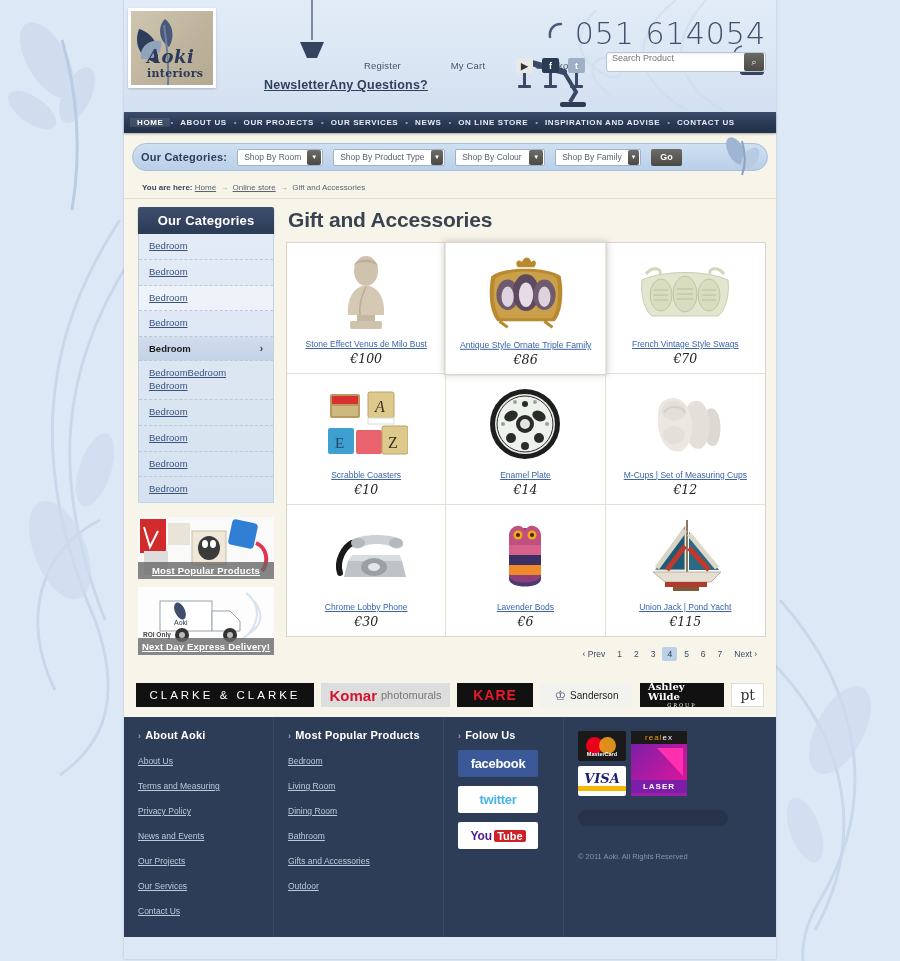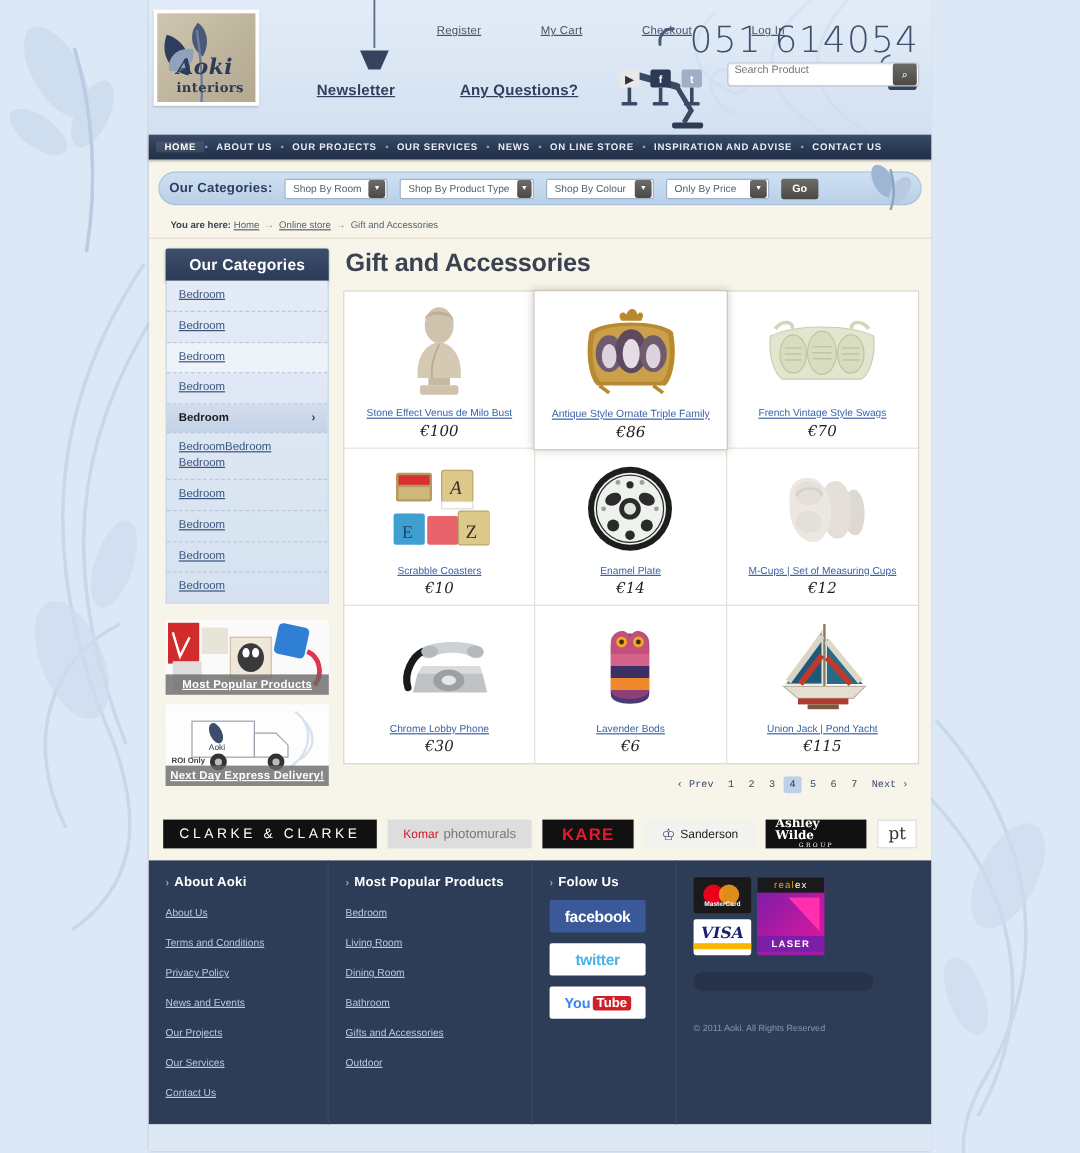--- a/index.html
+++ b/index.html
@@ -46,25 +46,26 @@
     position: absolute; left: 16px; bottom: 6px;
     color: #2b3a57; font-weight: bold;
     font-family: "DejaVu Serif", serif;
     line-height: 1;
   }
   .logo-text .big { display: block; font-size: 18px; font-style: italic; letter-spacing: .5px; }
   .logo-text .small { display: block; font-size: 11px; margin-top: 2px; letter-spacing: .3px; }
 
   .toplinks { position: absolute; left: 240px; top: 20px; width: 290px; display: flex; justify-content: space-between; }
   .toplinks a {
-    font-size: 9.5px; color: #44536b; text-decoration: underline;
+    font-size: 9.5px; color: #44536b; 
     letter-spacing: .2px;
-  }
-
-  .midlinks { position: absolute; left: 140px; top: 68px; width: 330px; display: flex; gap: 54px; }
+    margin-top: 40px;
+  }
+
+  .midlinks { position: absolute; left: 140px; top: 78px; width: 330px; display: flex; }
   .midlinks a {
     font-size: 12.5px; color: #2f3f5c; font-weight: bold;
     text-decoration: underline; letter-spacing: .2px;
   }
 
   .phone-row { position: absolute; right: 10px; top: 16px; display: flex; align-items: center; gap: 8px; }
   .phone-num {
     font-size: 30px; color: #40506c; letter-spacing: 1px;
     font-family: "DejaVu Sans", sans-serif; font-weight: 300;
   }
@@ -224,36 +225,36 @@
     font-size: 12.5px; color: #1f1f1f; margin-top: 2px;
     font-family: "DejaVu Serif", serif; font-style: italic;
   }
 
   .pagination {
     display: flex; justify-content: flex-end; align-items: center;
     gap: 2px; margin-top: 10px; padding-right: 4px;
   }
   .pagination a, .pagination span {
     font-size: 8.5px; color: #3b4a63; padding: 2px 5px;
-    text-decoration: none; border-radius: 2px; font-family: Liberation Mono, monospace;
+    text-decoration: none; border-radius: 2px;
   }
   .pagination .num.active { background: #bcd0e8; color: #2b3a55; }
 
   
   .brands {
     display: flex; align-items: center; justify-content: space-between;
     padding: 10px 12px; gap: 6px;
   }
   .brand {
     height: 24px; display: flex; align-items: center; justify-content: center;
     padding: 0 8px; font-size: 11px;
   }
   .b-clarke { background: #111; color: #fff; letter-spacing: 3px; font-size: 11.5px; flex: 0 0 178px; }
   .b-komar { background: #ddd; flex: 0 0 120px; gap: 4px; }
-  .b-komar .k1 { color: #d2152a; font-weight: normal; font-size: 10px; }
+  .b-komar .k1 { color: #d2152a; font-weight: bold; font-size: 15px; }
   .b-komar .k2 { color: #777; font-size: 11px; }
   .b-kare { background: #111; color: #e8192c; font-weight: bold; font-size: 14px; letter-spacing: 1px; flex: 0 0 76px; }
   .b-sanderson { background: #f2f2ee; color: #222; font-size: 10px; flex: 0 0 92px; gap: 4px; }
   .b-sanderson .crest { font-size: 13px; color: #4a5a78; }
   .b-ashley { background: #111; color: #fff; flex: 0 0 84px; flex-direction: column; font-family: "DejaVu Serif", serif; }
   .b-ashley .a1 { font-size: 10px; font-weight: bold; line-height: 1; }
   .b-ashley .a2 { font-size: 5px; letter-spacing: 2px; }
   .b-pt { background: #fff; color: #333; flex: 0 0 26px; font-family: "DejaVu Serif", serif; font-size: 14px; border: 1px solid #ddd; }
 
   
@@ -276,21 +277,21 @@
   .footer-col li a { font-size: 8.5px; color: #bcc9dd; text-decoration: underline; }
 
   .social-btn {
     width: 80px; height: 27px; margin-bottom: 9px;
     display: flex; align-items: center; justify-content: center;
     border-radius: 2px; font-weight: bold; cursor: pointer;
   }
   .sb-fb { background: #3b5998; color: #fff; font-size: 13px; letter-spacing: -.3px; }
   .sb-tw { background: #fff; color: #4ab3e8; font-size: 13px; letter-spacing: -.3px; }
   .sb-yt { background: #fff; display: flex; gap: 2px; align-items: center; }
-  .sb-yt .y1 { color: #3b82f6; font-size: 12px; font-weight: bold; }
+  .sb-yt .y1 { color: #4c1d95; font-size: 12px; font-weight: bold; }
   .sb-yt .y2 { background: #cf2027; color: #fff; font-size: 11px; padding: 0 3px; border-radius: 2px; }
 
   .pay-row { display: flex; gap: 5px; margin-top: 2px; }
   .pay-left { display: flex; flex-direction: column; gap: 5px; }
   .pay {
     width: 48px; height: 30px; border-radius: 2px;
     display: flex; align-items: center; justify-content: center;
     font-size: 7px; font-weight: bold;
   }
   .pay-mc { background: #1a1a1a; position: relative; }
@@ -466,21 +467,21 @@
         </div>
         <div class="selectbox" style="width:112px">
           <span>Shop By Product Type</span>
           <div class="arrow">▼</div>
         </div>
         <div class="selectbox" style="width:90px">
           <span>Shop By Colour</span>
           <div class="arrow">▼</div>
         </div>
         <div class="selectbox" style="width:86px">
-          <span>Only By Price</span>
+          <span>Shop By Family</span>
           <div class="arrow">▼</div>
         </div>
 
         <div class="go-btn">Go</div>
       </div>
       <svg class="catbar-leaf" width="44" height="40" viewBox="0 0 44 40">
         <ellipse cx="14" cy="14" rx="8" ry="15" transform="rotate(-28 14 14)" fill="#9fb6d2"></ellipse>
         <ellipse cx="28" cy="22" rx="7" ry="13" transform="rotate(34 28 22)" fill="#b9cbe2"></ellipse>
         <path d="M20 4 C24 18 24 28 20 38" stroke="#8ca3c1" stroke-width="2" fill="none"></path>
       </svg>
@@ -784,21 +785,21 @@
       </div>
       <div class="brand b-pt">pt</div>
     </div>
 
     <div class="footer">
 
       <div class="footer-col fc1">
         <div class="f-head">About Aoki</div>
         <ul>
           <li><a>About Us</a></li>
-          <li><a>Terms and Conditions</a></li>
+          <li><a>Terms and Measuring</a></li>
           <li><a>Privacy Policy</a></li>
           <li><a>News and Events</a></li>
           <li><a>Our Projects</a></li>
           <li><a>Our Services</a></li>
           <li><a>Contact Us</a></li>
         </ul>
       </div>
 
       <div class="footer-col fc2">
         <div class="f-head">Most Popular Products</div>

